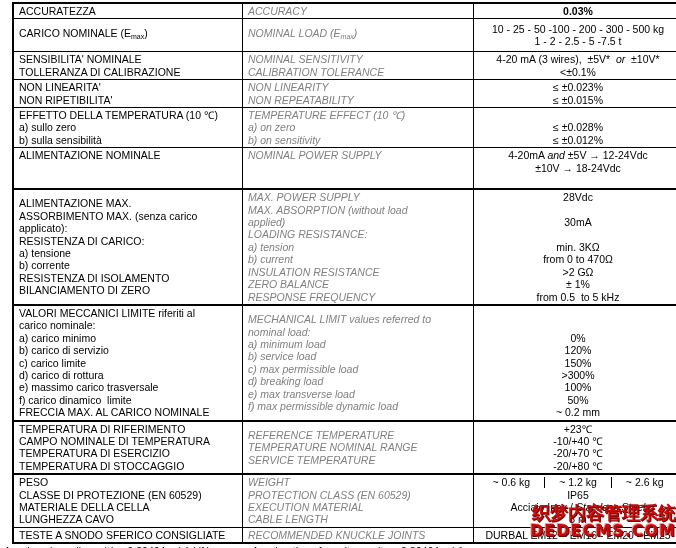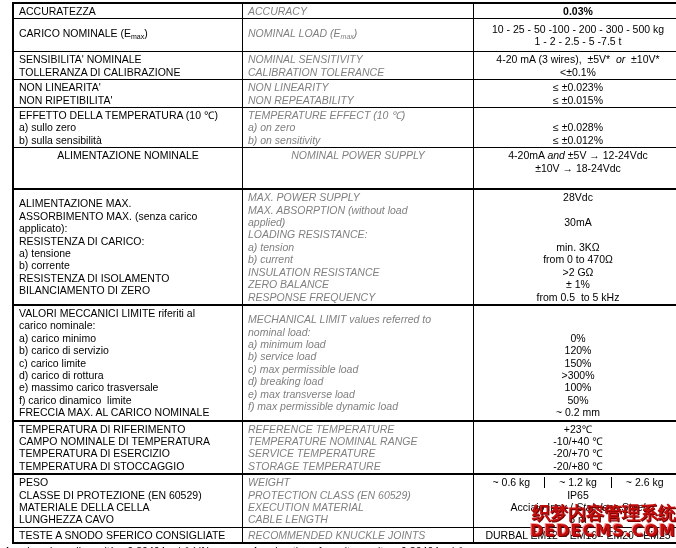--- a/index.html
+++ b/index.html
@@ -12,21 +12,21 @@
     position:absolute; left:12px; top:2px; width:672px;
     border:2px solid #000; box-sizing:border-box; background:#fff;
   }
   .row{display:flex; border-top:1px solid #000;}
   .row:first-child{border-top:none;}
   .row.thick{border-top-width:2px;}
   .c{
     box-sizing:border-box; padding:1px 5px;
     display:flex; flex-direction:column; justify-content:center;
   }
-  .row.top .c{justify-content:flex-start;align-items:center;}
+  .row.top .c{justify-content:flex-start;}
   .c.it{width:229px; border-right:1px solid #000;}
   .c.en{width:231px; border-right:1px solid #000; color:#808080; font-style:italic;}
   .c.val{flex:1; text-align:center; align-items:center;}
   .ln{line-height:12.4px; white-space:pre; min-height:12.4px;}
   .c.val .ln{display:flex; align-items:center; justify-content:center;}
   .i{font-style:italic;}
   .b{font-weight:bold;}
   .arr{font-weight:bold;}
   .sub{font-size:7px; vertical-align:-2px;}
   .bar{display:inline-block; width:1px; height:11px; background:#000; margin:0 14px;}
@@ -201,21 +201,20 @@
         <div class="c it">
           <div class="ln"><span>TEMPERATURA DI RIFERIMENTO</span></div>
           <div class="ln"><span>CAMPO NOMINALE DI TEMPERATURA</span></div>
           <div class="ln"><span>TEMPERATURA DI ESERCIZIO</span></div>
           <div class="ln"><span>TEMPERATURA DI STOCCAGGIO</span></div>
         </div>
         <div class="c en">
           <div class="ln"><span>REFERENCE TEMPERATURE</span></div>
           <div class="ln"><span>TEMPERATURE NOMINAL RANGE</span></div>
           <div class="ln"><span>SERVICE TEMPERATURE</span></div>
-          <div class="ln"><span>STORAGE TEMPERATURE</span></div>
         </div>
         <div class="c val">
           <div class="ln"><span>+23℃</span></div>
           <div class="ln"><span>-10/+40 ℃</span></div>
           <div class="ln"><span>-20/+70 ℃</span></div>
           <div class="ln"><span>-20/+80 ℃</span></div>
         </div>
       </div>
       <div class="row thick">
         <div class="c it">

